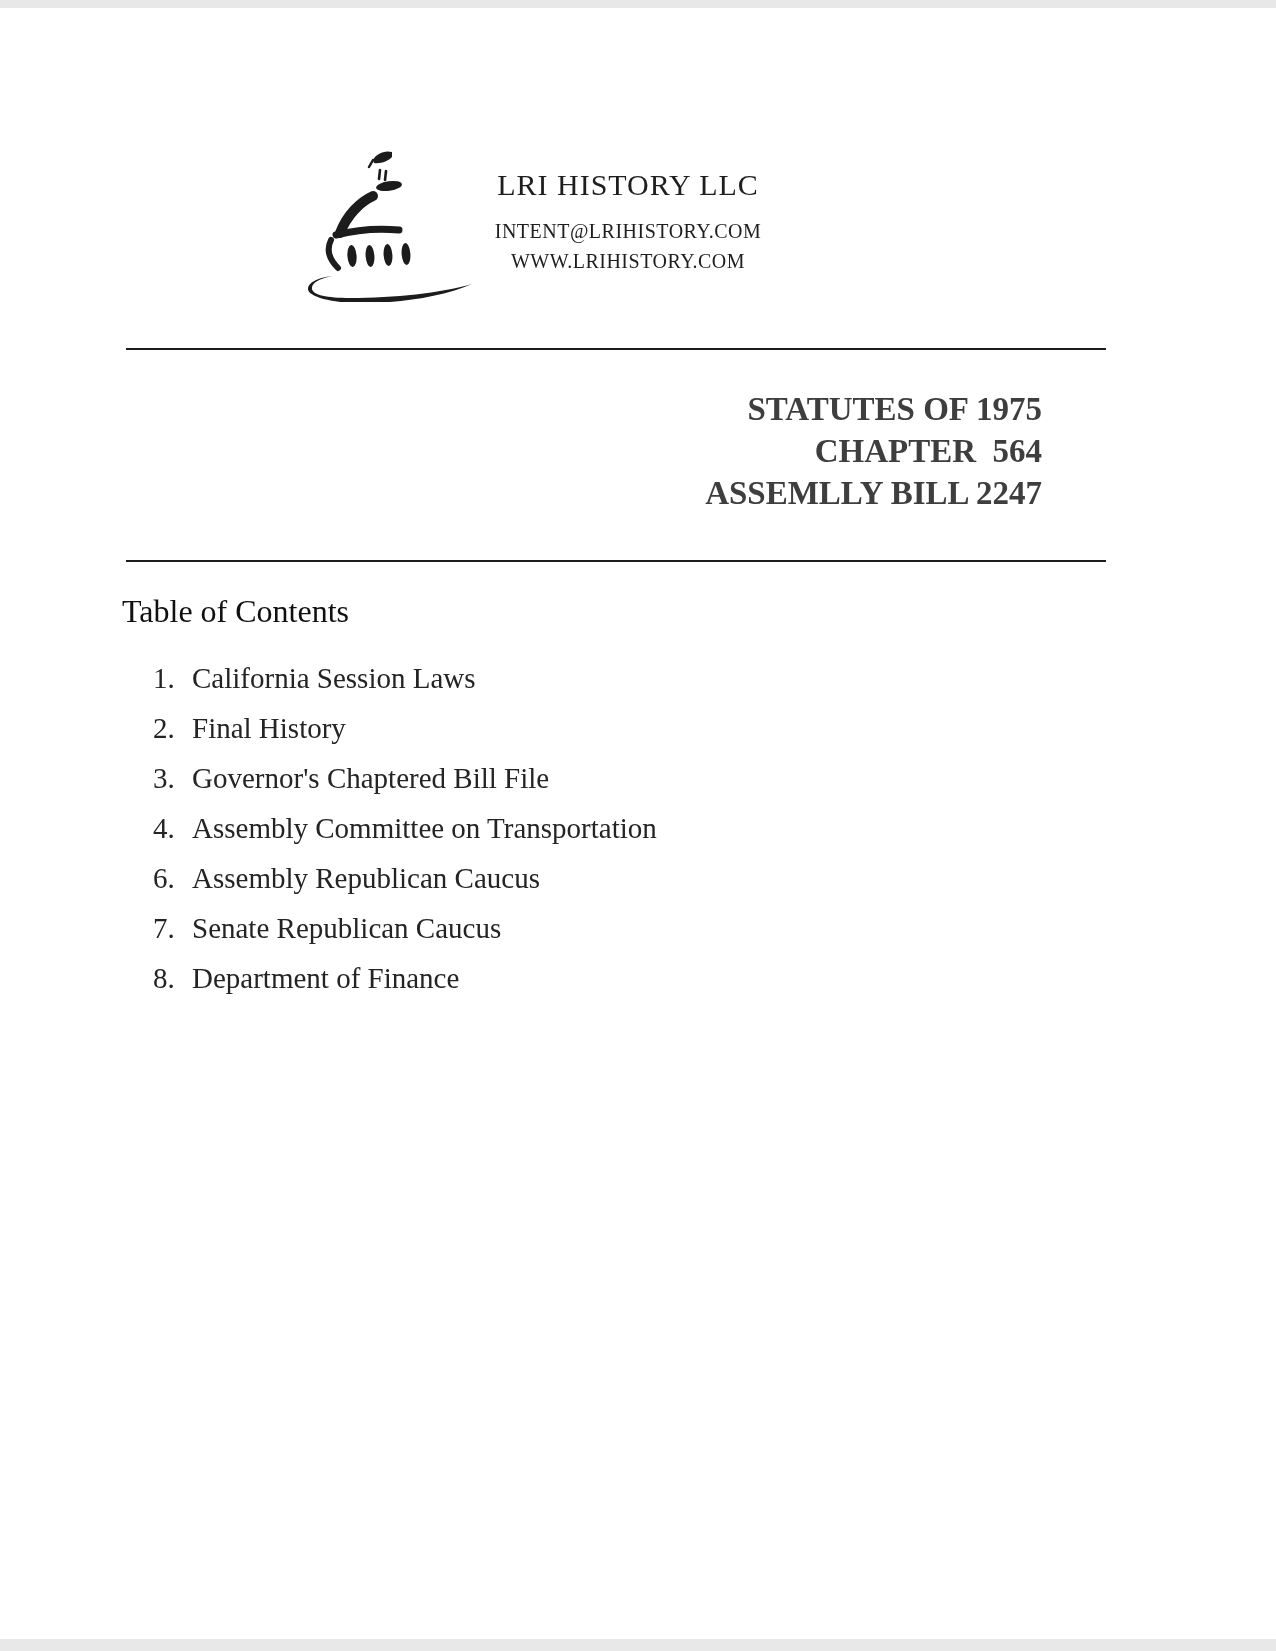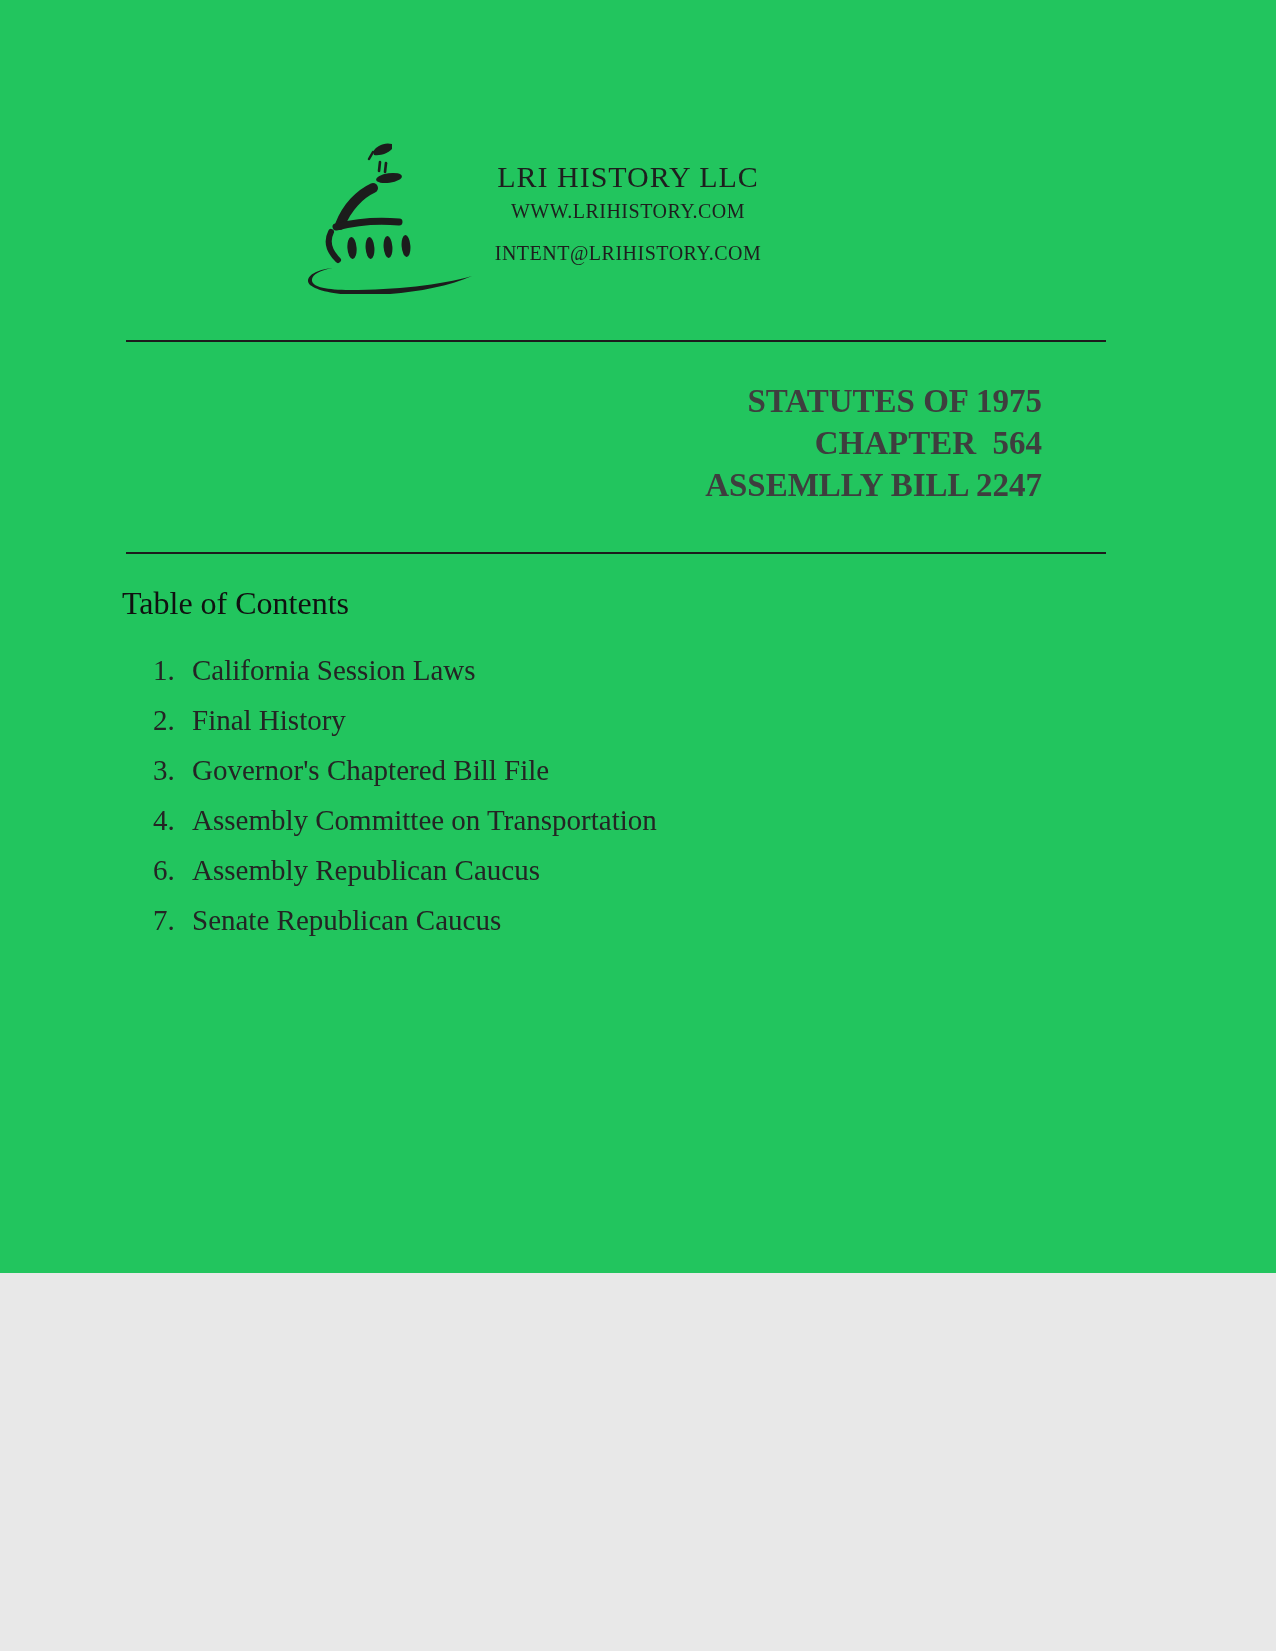--- a/index.html
+++ b/index.html
@@ -1,21 +1,21 @@
 <!DOCTYPE html>
 <html style="--ink: #1e1e1e; --statutes: #3e3e3e; --heading: #101010; --list: #242424; --rule: #1c1c1c;"><head>
 <meta charset="utf-8">
 <style>
   html,body{margin:0;padding:0;background:#e8e8e8;}
   .page{
     position:relative;
     width:1276px;
-    height:1273px;
-    margin:0 auto;
-    background:#22c55e;
+    height:1631px;
+    margin:8px auto;
+    background:#ffffff;
     font-family:"Liberation Serif","DejaVu Serif",serif;
     color:var(--ink,#1e1e1e);
     overflow:hidden;
   }
   
   .logo{
     position:absolute;
     left:300px; top:132px;
     width:180px; height:162px;
   }
@@ -120,22 +120,22 @@
       <ellipse cx="106" cy="114" rx="4.4" ry="11" fill="#1c1c1c" stroke="none" transform="rotate(-4 106 114)"></ellipse>
 
       <path d="M33,136 C20,138 11,143 12,149 C13,155 27,158 50,158
                C95,158 140,153 172,144 C140,158 92,164 54,163
                C28,162 8,156 8,149 C8,142 20,137 33,136 Z" fill="#1c1c1c" stroke="none"></path>
     </g>
   </svg>
 
   <div class="header-text">
     <div class="company-name">LRI HISTORY LLC</div>
+    <div class="contact-line first">INTENT@LRIHISTORY.COM</div>
     <div class="contact-line">WWW.LRIHISTORY.COM</div>
-    <div class="contact-line first">INTENT@LRIHISTORY.COM</div>
   </div>
 
   <div class="rule r1"></div>
 
   <div class="statutes">
     <div class="pre">STATUTES OF 1975</div>
     <div class="pre">CHAPTER  564</div>
     <div class="pre">ASSEMLLY BILL 2247</div>
   </div>
 
@@ -143,15 +143,16 @@
 
   <div class="toc-heading">Table of Contents</div>
 
   <ol class="toc-list">
       <li><span class="toc-num">1.</span><span>California Session Laws</span></li>
       <li><span class="toc-num">2.</span><span>Final History</span></li>
       <li><span class="toc-num">3.</span><span>Governor's Chaptered Bill File</span></li>
       <li><span class="toc-num">4.</span><span>Assembly Committee on Transportation</span></li>
       <li><span class="toc-num">6.</span><span>Assembly Republican Caucus</span></li>
       <li><span class="toc-num">7.</span><span>Senate Republican Caucus</span></li>
+      <li><span class="toc-num">8.</span><span>Department of Finance</span></li>
     </ol>
 
 </div>
 
 </body></html>

